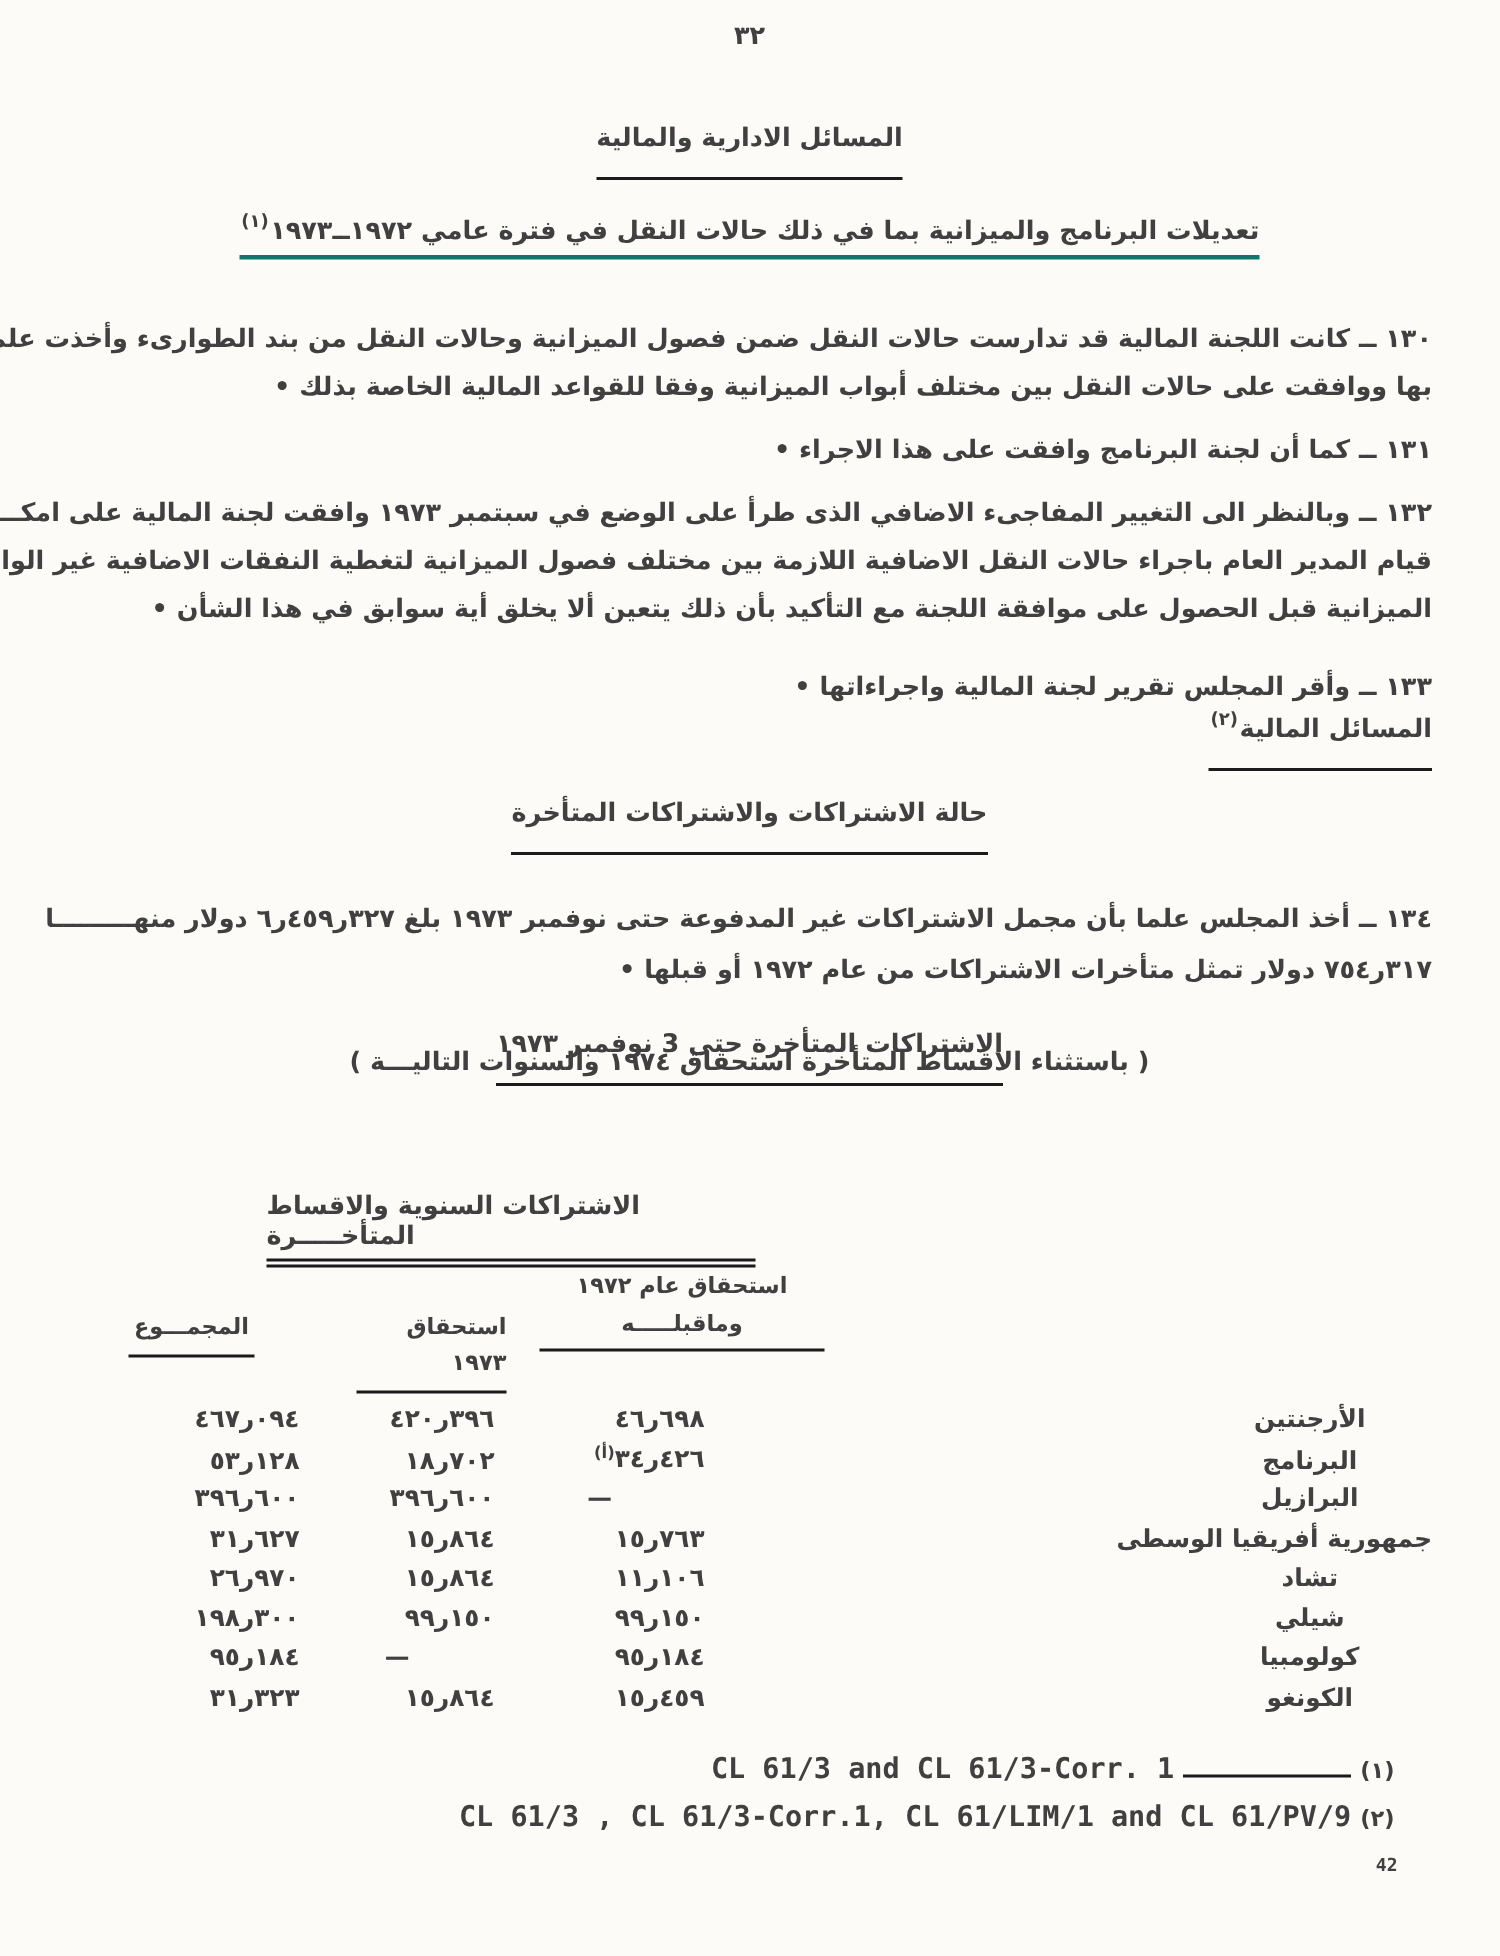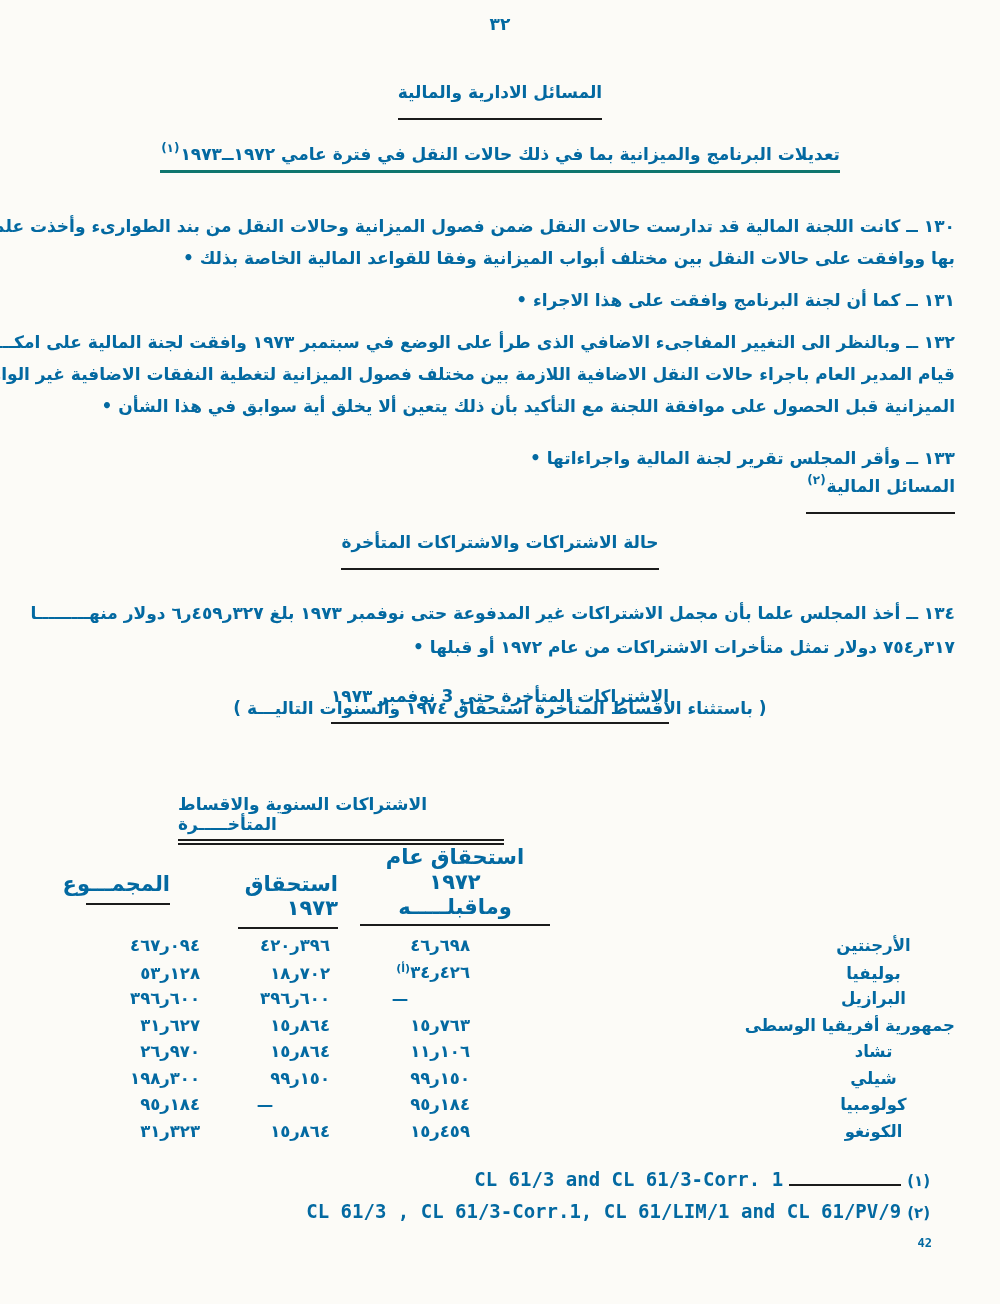--- a/index.html
+++ b/index.html
@@ -1,37 +1,37 @@
 <!DOCTYPE html>
 <html lang="ar" dir="rtl"><head>
 <meta charset="utf-8">
 <style>
   html,body{margin:0;padding:0;background:#e8e6e0;}
   .page{
     position:relative; width:1000px; height:1304px; margin:0 auto;
-    background:#fcfbf7; color:#0369a1; direction:rtl;
+    background:#fcfbf7; color:#404040; direction:rtl;
     font-family:"DejaVu Sans", sans-serif; font-weight:700;
     overflow:hidden; box-shadow:0 0 6px rgba(0,0,0,.25);
   }
   .abs{position:absolute;}
   .center{left:0;right:0;text-align:center;}
   .t17{font-size:17px;}
   .line{height:32px; line-height:32px; font-size:17px; white-space:nowrap;}
   .pline{height:34px; line-height:34px;}
   .jline{text-align:justify; text-align-last:justify; text-justify:inter-word;}
   .body-block{right:45px; left:35px;}
   .ul{display:inline-block; border-bottom:2px solid #1b1b1b; padding-bottom:16px;}
   .ul2{display:inline-block; border-bottom:3px solid #0f766e; padding-bottom:6px;}
   .uldouble{display:inline-block; border-bottom:6px double #1b1b1b; padding-bottom:5px;}
   .sup{font-size:12px; position:relative; top:-8px; padding:0 1px;}
   .pageno-top{top:14px; left:0; right:0; text-align:center; font-size:17px; letter-spacing:1px;}
 
   
   .table-wrap{top:845px; left:60px; right:45px; height:302px;}
-  .th{position:absolute; text-align:center; font-size:21px; border-bottom:2px solid #1b1b1b;}
+  .th{position:absolute; text-align:center; font-size:15px; border-bottom:2px solid #1b1b1b;}
   .h72{left:300px; width:190px; top:0; line-height:25px; padding-bottom:4px;}
   .h73{left:178px; width:100px; top:27px; line-height:24px; padding-bottom:7px;text-align:right;}
   .htot{left:26px; width:84px; top:27px; line-height:24px; padding-bottom:7px;}
   .trows{position:absolute; top:88px; left:0; right:0;}
   .trow{display:grid; grid-template-columns:485px 140px 130px 140px; height:26.5px; align-items:center;}
   .cell{font-size:16.5px; line-height:26.5px;}
   .country{text-align:center; padding-left:322px; white-space:nowrap;}
   .num{direction:ltr; unicode-bidi:bidi-override; text-align:right;}
   .c73{padding-left:10px;}
   .ctot{padding-left:5px;}
@@ -120,21 +120,21 @@
     <div class="trows">
 
       <div class="trow">
         <div class="cell country">الأرجنتين</div>
         <div class="cell num">٤٦ر٦٩٨</div>
         <div class="cell num c73">٤٢٠ر٣٩٦</div>
         <div class="cell num ctot">٤٦٧ر٠٩٤</div>
       </div>
 
       <div class="trow">
-        <div class="cell country">بوليفيا</div>
+        <div class="cell country">البرنامج</div>
         <div class="cell num"><span class="cellsup">(أ)</span><span>٣٤ر٤٢٦</span></div>
         <div class="cell num c73">١٨ر٧٠٢</div>
         <div class="cell num ctot">٥٣ر١٢٨</div>
       </div>
 
       <div class="trow">
         <div class="cell country">البرازيل</div>
         <div class="cell num dash">—</div>
         <div class="cell num c73">٣٩٦ر٦٠٠</div>
         <div class="cell num ctot">٣٩٦ر٦٠٠</div>

